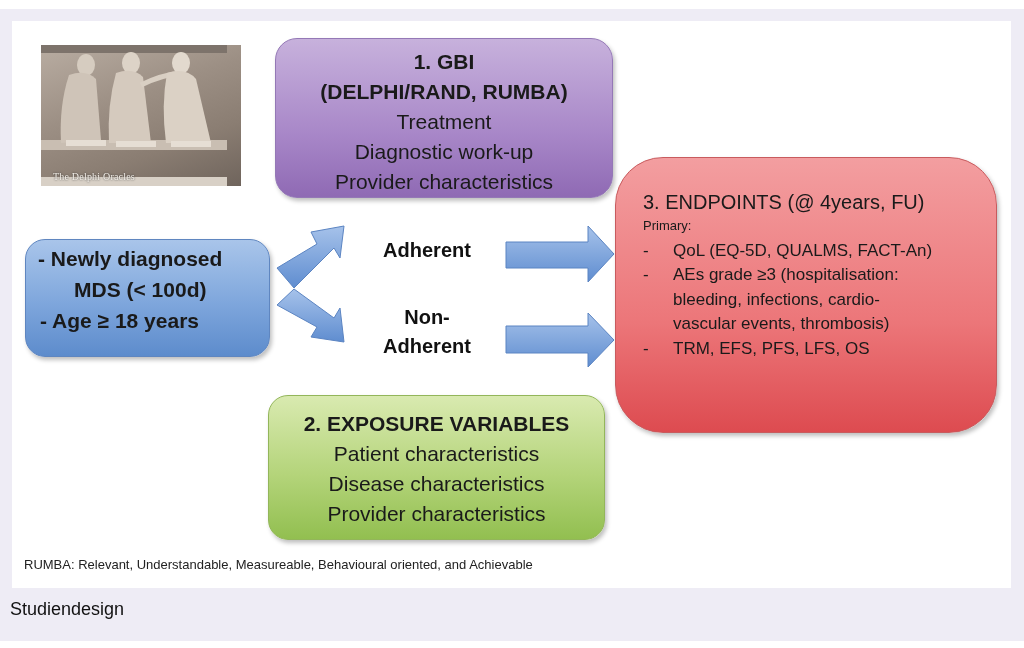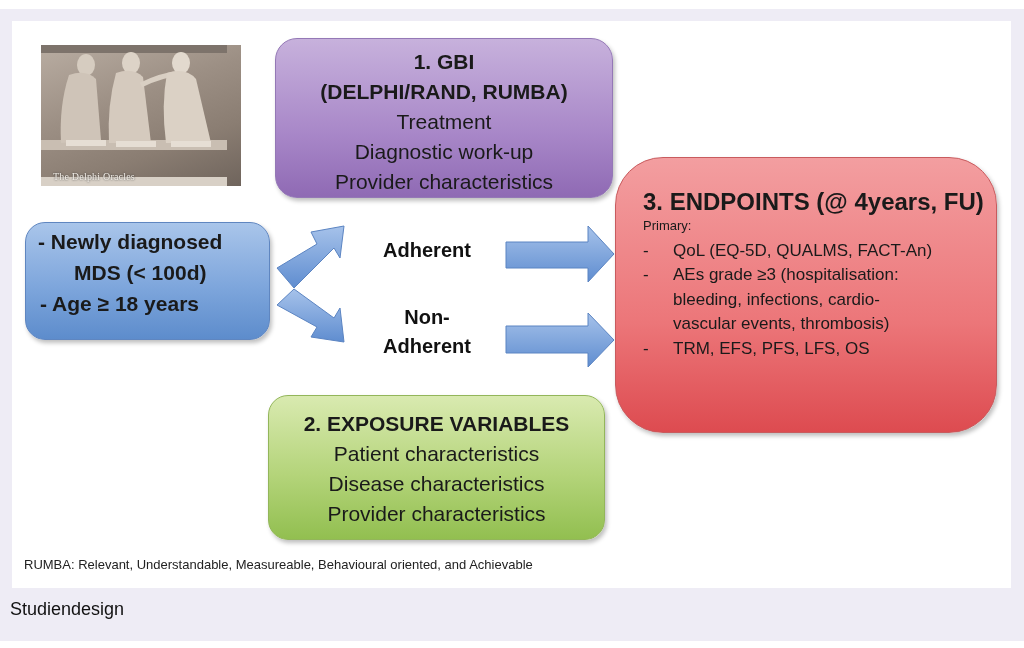--- a/index.html
+++ b/index.html
@@ -10,33 +10,33 @@
   .photo { position:absolute; left:41px; top:45px; width:200px; height:141px; overflow:hidden;
            background:linear-gradient(160deg,#b9ada2 0%,#9c8f84 40%,#8a7d72 70%,#6f645c 100%); }
   .photo svg { position:absolute; left:0; top:0; }
   .photo-caption { position:absolute; left:12px; bottom:4px; font-family:"Liberation Serif", serif;
            font-size:10px; color:#f4efe8; text-shadow:0 0 2px #333; letter-spacing:0.2px; }
   .box { position:absolute; box-sizing:border-box; box-shadow:2px 3px 4px rgba(0,0,0,0.25);
          text-align:center; color:#1a1a1a; }
   .box-gbi { left:275px; top:38px; width:338px; height:160px; border-radius:22px;
              background:linear-gradient(180deg,#c7b1dc 0%,#a887c8 60%,#8f6ab4 100%);
              border:1px solid #9478b6; padding-top:8px; }
-  .box-pop { left:25px; top:222px; width:245px; height:118px; border-radius:20px;
+  .box-pop { left:25px; top:239px; width:245px; height:118px; border-radius:20px;
              background:linear-gradient(180deg,#a9c5ea 0%,#7ea6dc 55%,#5d8ccc 100%);
              border:1px solid #5f86c0; text-align:left; padding:3px 0 0 12px; }
   .box-exp { left:268px; top:395px; width:337px; height:145px; border-radius:20px;
              background:linear-gradient(180deg,#d9eab0 0%,#b4d47a 55%,#92bf50 100%);
              border:1px solid #93b65a; padding-top:13px; }
   .box-end { left:615px; top:157px; width:382px; height:276px; border-radius:48px;
              background:linear-gradient(180deg,#f39ea0 0%,#ec7679 60%,#dd4b50 100%);
              border:1px solid #c85b5e; text-align:left; padding:32px 0 0 27px; }
   .ln { font-size:21px; line-height:30px; white-space:nowrap; }
   .b { font-weight:bold; }
   .pop .ln { font-size:21px; line-height:31px; font-weight:bold; }
-  .end-title { font-size:24px; line-height:24px; font-weight:bold; }
+  .end-title { font-size:20px; line-height:24px; font-weight:normal; }
   .end-ln { font-size:13px; line-height:24.5px; white-space:nowrap; }
   .end-item { position:relative; padding-left:30px; font-size:17px; line-height:24.5px; white-space:nowrap; }
   .end-item .dash { position:absolute; left:0; top:0; }
   .label { position:absolute; font-size:20px; font-weight:bold; text-align:center; line-height:29px; color:#111; }
   .arrows { position:absolute; left:0; top:0; }
   .footnote { position:absolute; left:24px; top:557px; font-size:13px; color:#222; white-space:nowrap; }
   .caption { position:absolute; left:10px; top:599px; font-size:18px; color:#111; }
 </style>
 </head>
 <body>

